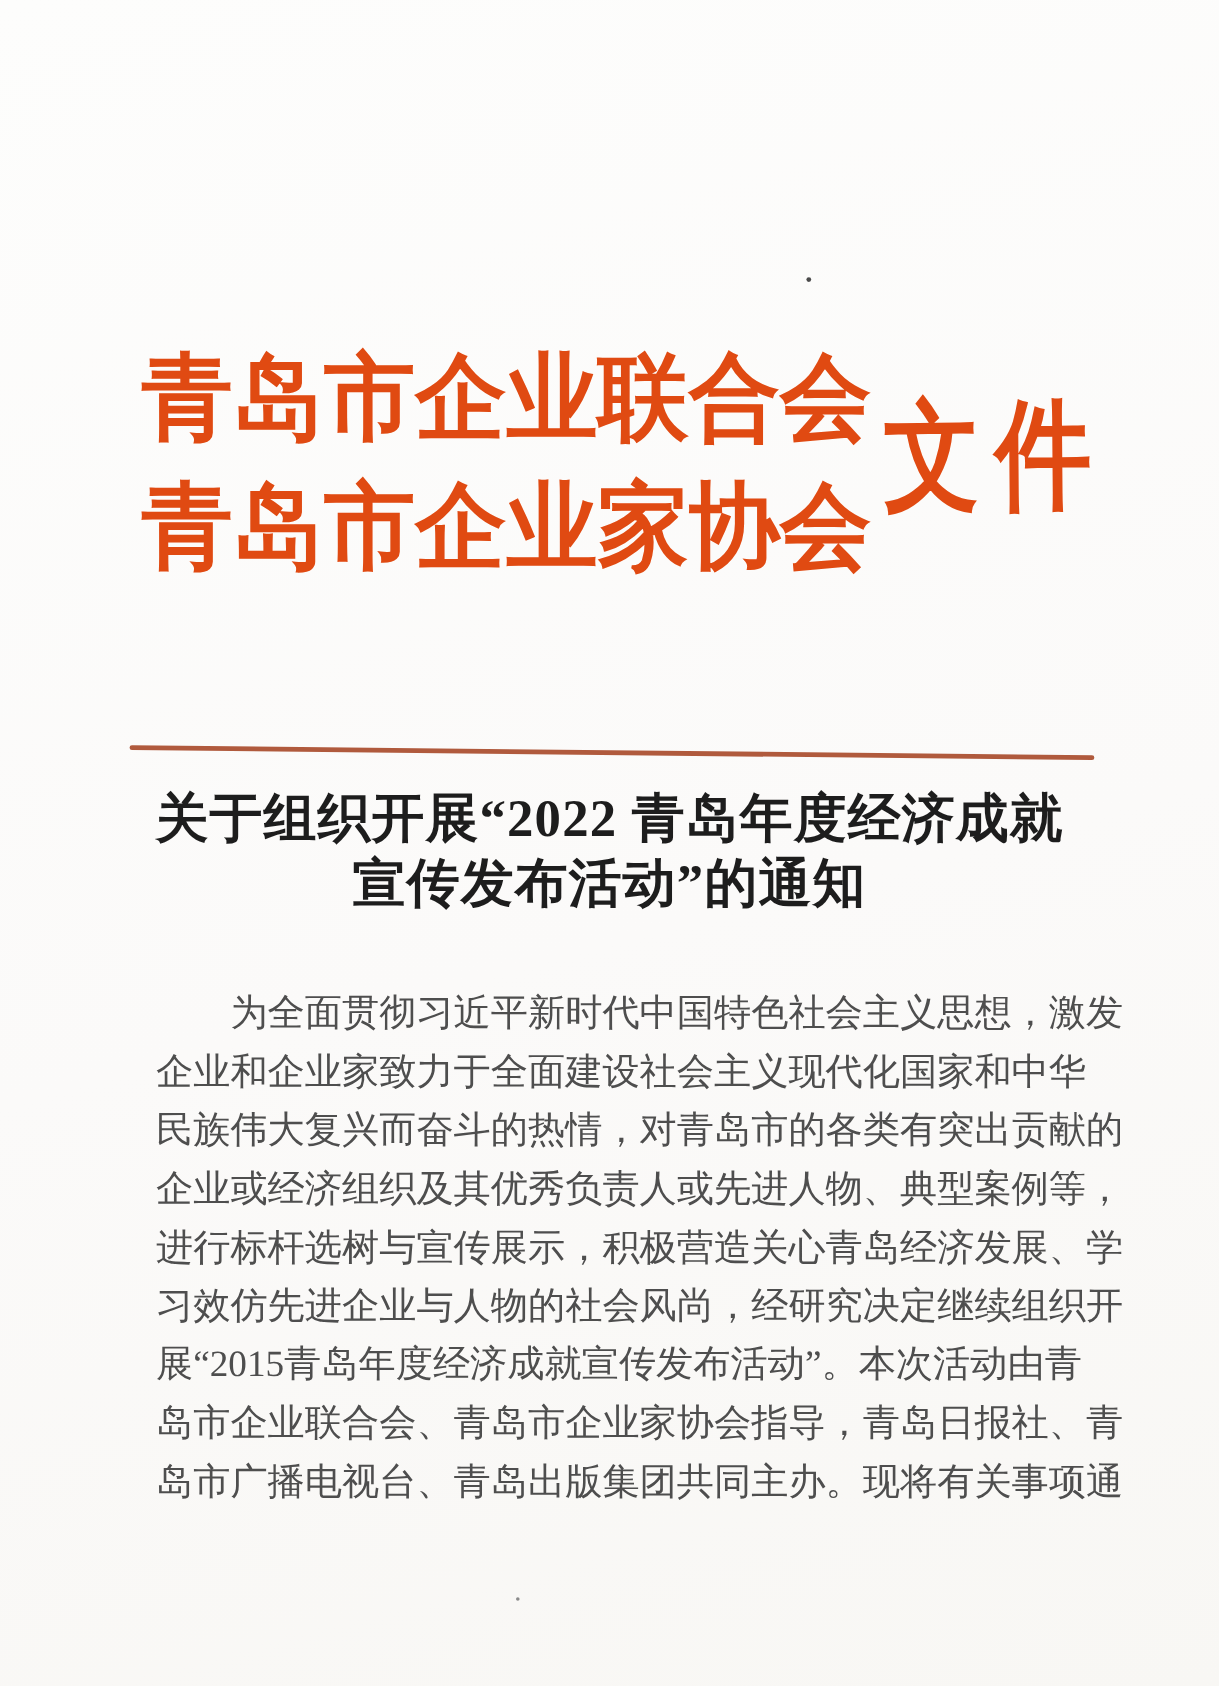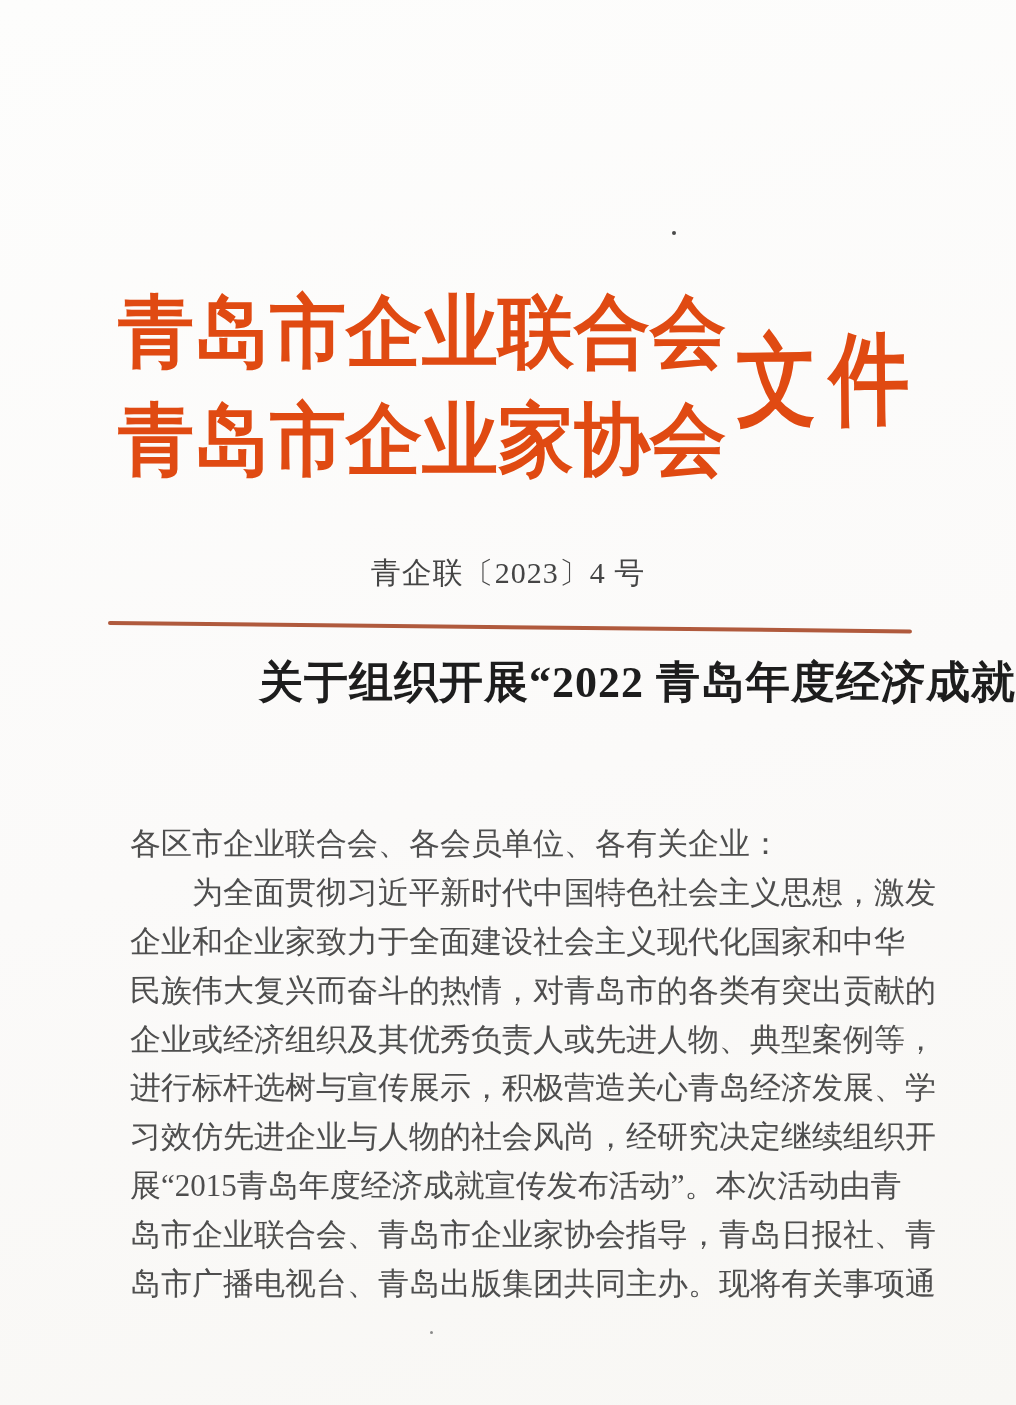--- a/index.html
+++ b/index.html
@@ -34,21 +34,21 @@
 
   
   .red-rule {
     position:absolute; left:108px; top:621px; width:804px; height:4px;
     transform:rotate(0.6deg); transform-origin:left center; border-radius:2px;
   }
 
   
   .title {
     position:absolute; left:0; top:656px; width:100%;
-    text-align:right; font-size:44px; font-weight:bold;
+    text-align:center; font-size:44px; font-weight:bold;
     color:#1d1d1d; line-height:54px; letter-spacing:1px;
   }
 
   
   .body-block {
     position:absolute; left:130px; top:820px; width:770px;
     font-size:31px; color:#4e4e4e;
   }
   .body-row { height:48.8px; display:flex; align-items:center; }
   .spread { justify-content:space-between; }
@@ -82,30 +82,29 @@
         <span>企</span>
         <span>业</span>
         <span>家</span>
         <span>协</span>
         <span>会</span>
       </div>
   </div>
 
   <div class="wenjian accent" style="color: rgb(224, 74, 18);">文件</div>
 
-  <div class="doc-number">青企联〔2023〕4 号</div>
 
   <div class="red-rule" style="background: rgb(176, 90, 61);"></div>
 
   <div class="title">
     <div>关于组织开展“2022 青岛年度经济成就</div>
+    <div>宣传发布活动”的通知</div>
   </div>
 
   <div class="body-block">
-    <div class="body-row">各区市企业联合会、各会员单位、各有关企业：</div>
     <div>
         <div class="body-row indent spread">
           <span>为</span>
           <span>全</span>
           <span>面</span>
           <span>贯</span>
           <span>彻</span>
           <span>习</span>
           <span>近</span>
           <span>平</span>

